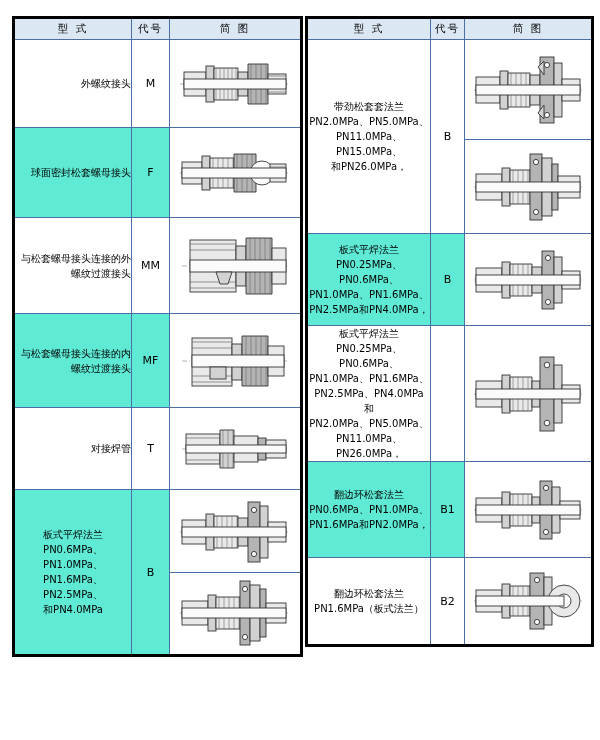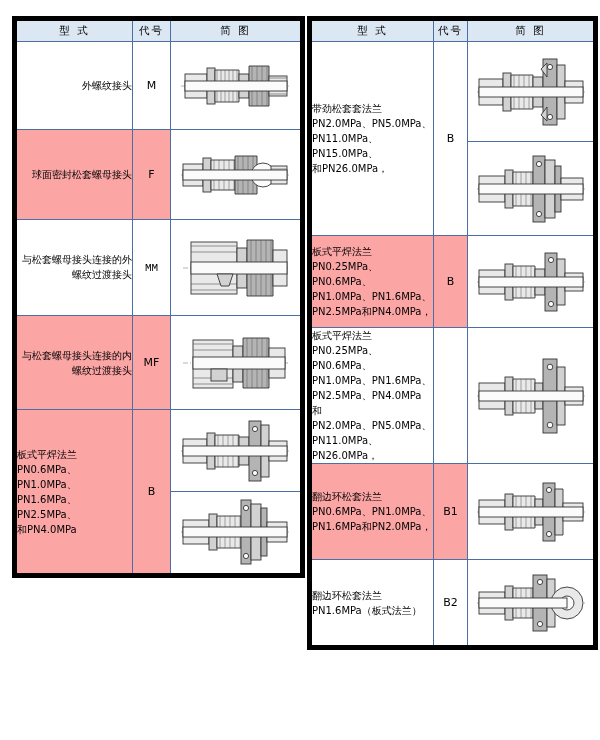--- a/index.html
+++ b/index.html
@@ -31,21 +31,21 @@
   }
   .tables {
     display: flex;
     flex-direction: row;
     align-items: flex-start;
     gap: 0;
   }
   table.spec {
     border-collapse: collapse;
     table-layout: fixed;
-    border: 5px solid #000000;
+    border: 3px solid #000000;
   }
   table.spec + table.spec {
     margin-left: 2px;
   }
   table.spec th, table.spec td {
     border: 1px solid #4a6fa5;
     padding: 0;
     vertical-align: middle;
   }
   thead th {
@@ -54,38 +54,38 @@
     font-size: 10.5px;
     font-weight: normal;
     color: #000;
     letter-spacing: 2px;
     text-align: center;
   }
   td.type {
     font-size: 10px;
     line-height: 15px;
     padding: 4px 5px;
-    text-align: left;
+    text-align: center;
     color: #000;
   }
   td.type.center {
     text-align: right;
   }
   td.code {
     text-align: center;
     font-size: 11px;
     color: #000;
   }
   td.fig {
     text-align: center;
     background: #fff;
     padding: 2px 0;
   }
   tr.tint td.type, tr.tint td.code {
-    background: #fca5a5;
+    background: #5eead4;
   }
   tr.plain td.type, tr.plain td.code {
     background: #ffffff;
   }
   .fig-wrap {
     display: flex;
     align-items: center;
     justify-content: center;
     width: 100%;
   }
@@ -181,21 +181,21 @@
                 </g>
                 <circle class="fill-w" cx="86" cy="39" r="12"></circle>
                 <rect class="fill-lt" x="94" y="30" width="16" height="18"></rect>
                 <path class="ln-thin" d="M94,33 L110,33 M94,37 L110,37 M94,42 L110,42"></path>
                 <rect class="fill-w" x="6" y="34" width="104" height="10"></rect>
               </svg>
             </div>
           </td>
         </tr>
 
-        <tr class="plain" style="height:96px;font-family:Liberation Mono, monospace;">
+        <tr class="plain" style="height:96px;">
           <td class="type center">与松套螺母接头连接的外螺纹过渡接头</td>
           <td class="code">MM</td>
           <td class="fig">
             <div class="fig-wrap">
               <svg width="118" height="84" viewBox="0 0 118 84">
                 <line class="cl" x1="6" y1="42" x2="112" y2="42"></line>
                 <rect class="fill-lt" x="14" y="16" width="46" height="52"></rect>
                 <path class="ln-thin" d="M14,20 L60,20 M14,26 L60,26 M14,58 L60,58 M14,64 L60,64"></path>
                 <rect class="fill-md" x="60" y="22" width="10" height="40"></rect>
                 <polygon class="fill-dk" points="70,14 96,14 96,70 70,70"></polygon>
@@ -233,20 +233,43 @@
                   <line x1="90" y1="16" x2="90" y2="66"></line>
                 </g>
                 <rect class="fill-lt" x="92" y="26" width="16" height="30"></rect>
                 <rect class="fill-w" x="16" y="35" width="92" height="12"></rect>
                 <rect class="fill-md" x="34" y="47" width="16" height="12"></rect>
               </svg>
             </div>
           </td>
         </tr>
 
+        <tr class="plain" style="height:82px;">
+          <td class="type center">对接焊管</td>
+          <td class="code">T</td>
+          <td class="fig">
+            <div class="fig-wrap">
+              <svg width="118" height="70" viewBox="0 0 118 70">
+                <line class="cl" x1="6" y1="35" x2="112" y2="35"></line>
+                <rect class="fill-lt" x="10" y="20" width="34" height="30"></rect>
+                <path class="ln-thin" d="M10,24 L44,24 M10,46 L44,46"></path>
+                <polygon class="fill-md" points="44,16 58,16 58,54 44,54"></polygon>
+                <g class="hatch">
+                  <line x1="47" y1="16" x2="47" y2="54"></line>
+                    <line x1="52" y1="16" x2="52" y2="54"></line>
+                  <line x1="57" y1="16" x2="57" y2="54"></line>
+                </g>
+                <rect class="fill-lt" x="58" y="22" width="24" height="26"></rect>
+                <rect class="fill-dk" x="82" y="24" width="8" height="22"></rect>
+                <rect class="fill-lt" x="90" y="26" width="20" height="18"></rect>
+                <rect class="fill-w" x="10" y="31" width="100" height="8"></rect>
+              </svg>
+            </div>
+          </td>
+        </tr>
 
         <tr class="tint" style="height:166px;">
           <td class="type" style="white-space:pre-line;">板式平焊法兰
 PN0.6MPa、PN1.0MPa、
 PN1.6MPa、PN2.5MPa、
 和PN4.0MPa</td>
           <td class="code">B</td>
           <td class="fig" style="padding:0;">
             <div class="fig-wrap" style="flex-direction:column;">
               <svg width="122" height="80" viewBox="0 0 122 80">

